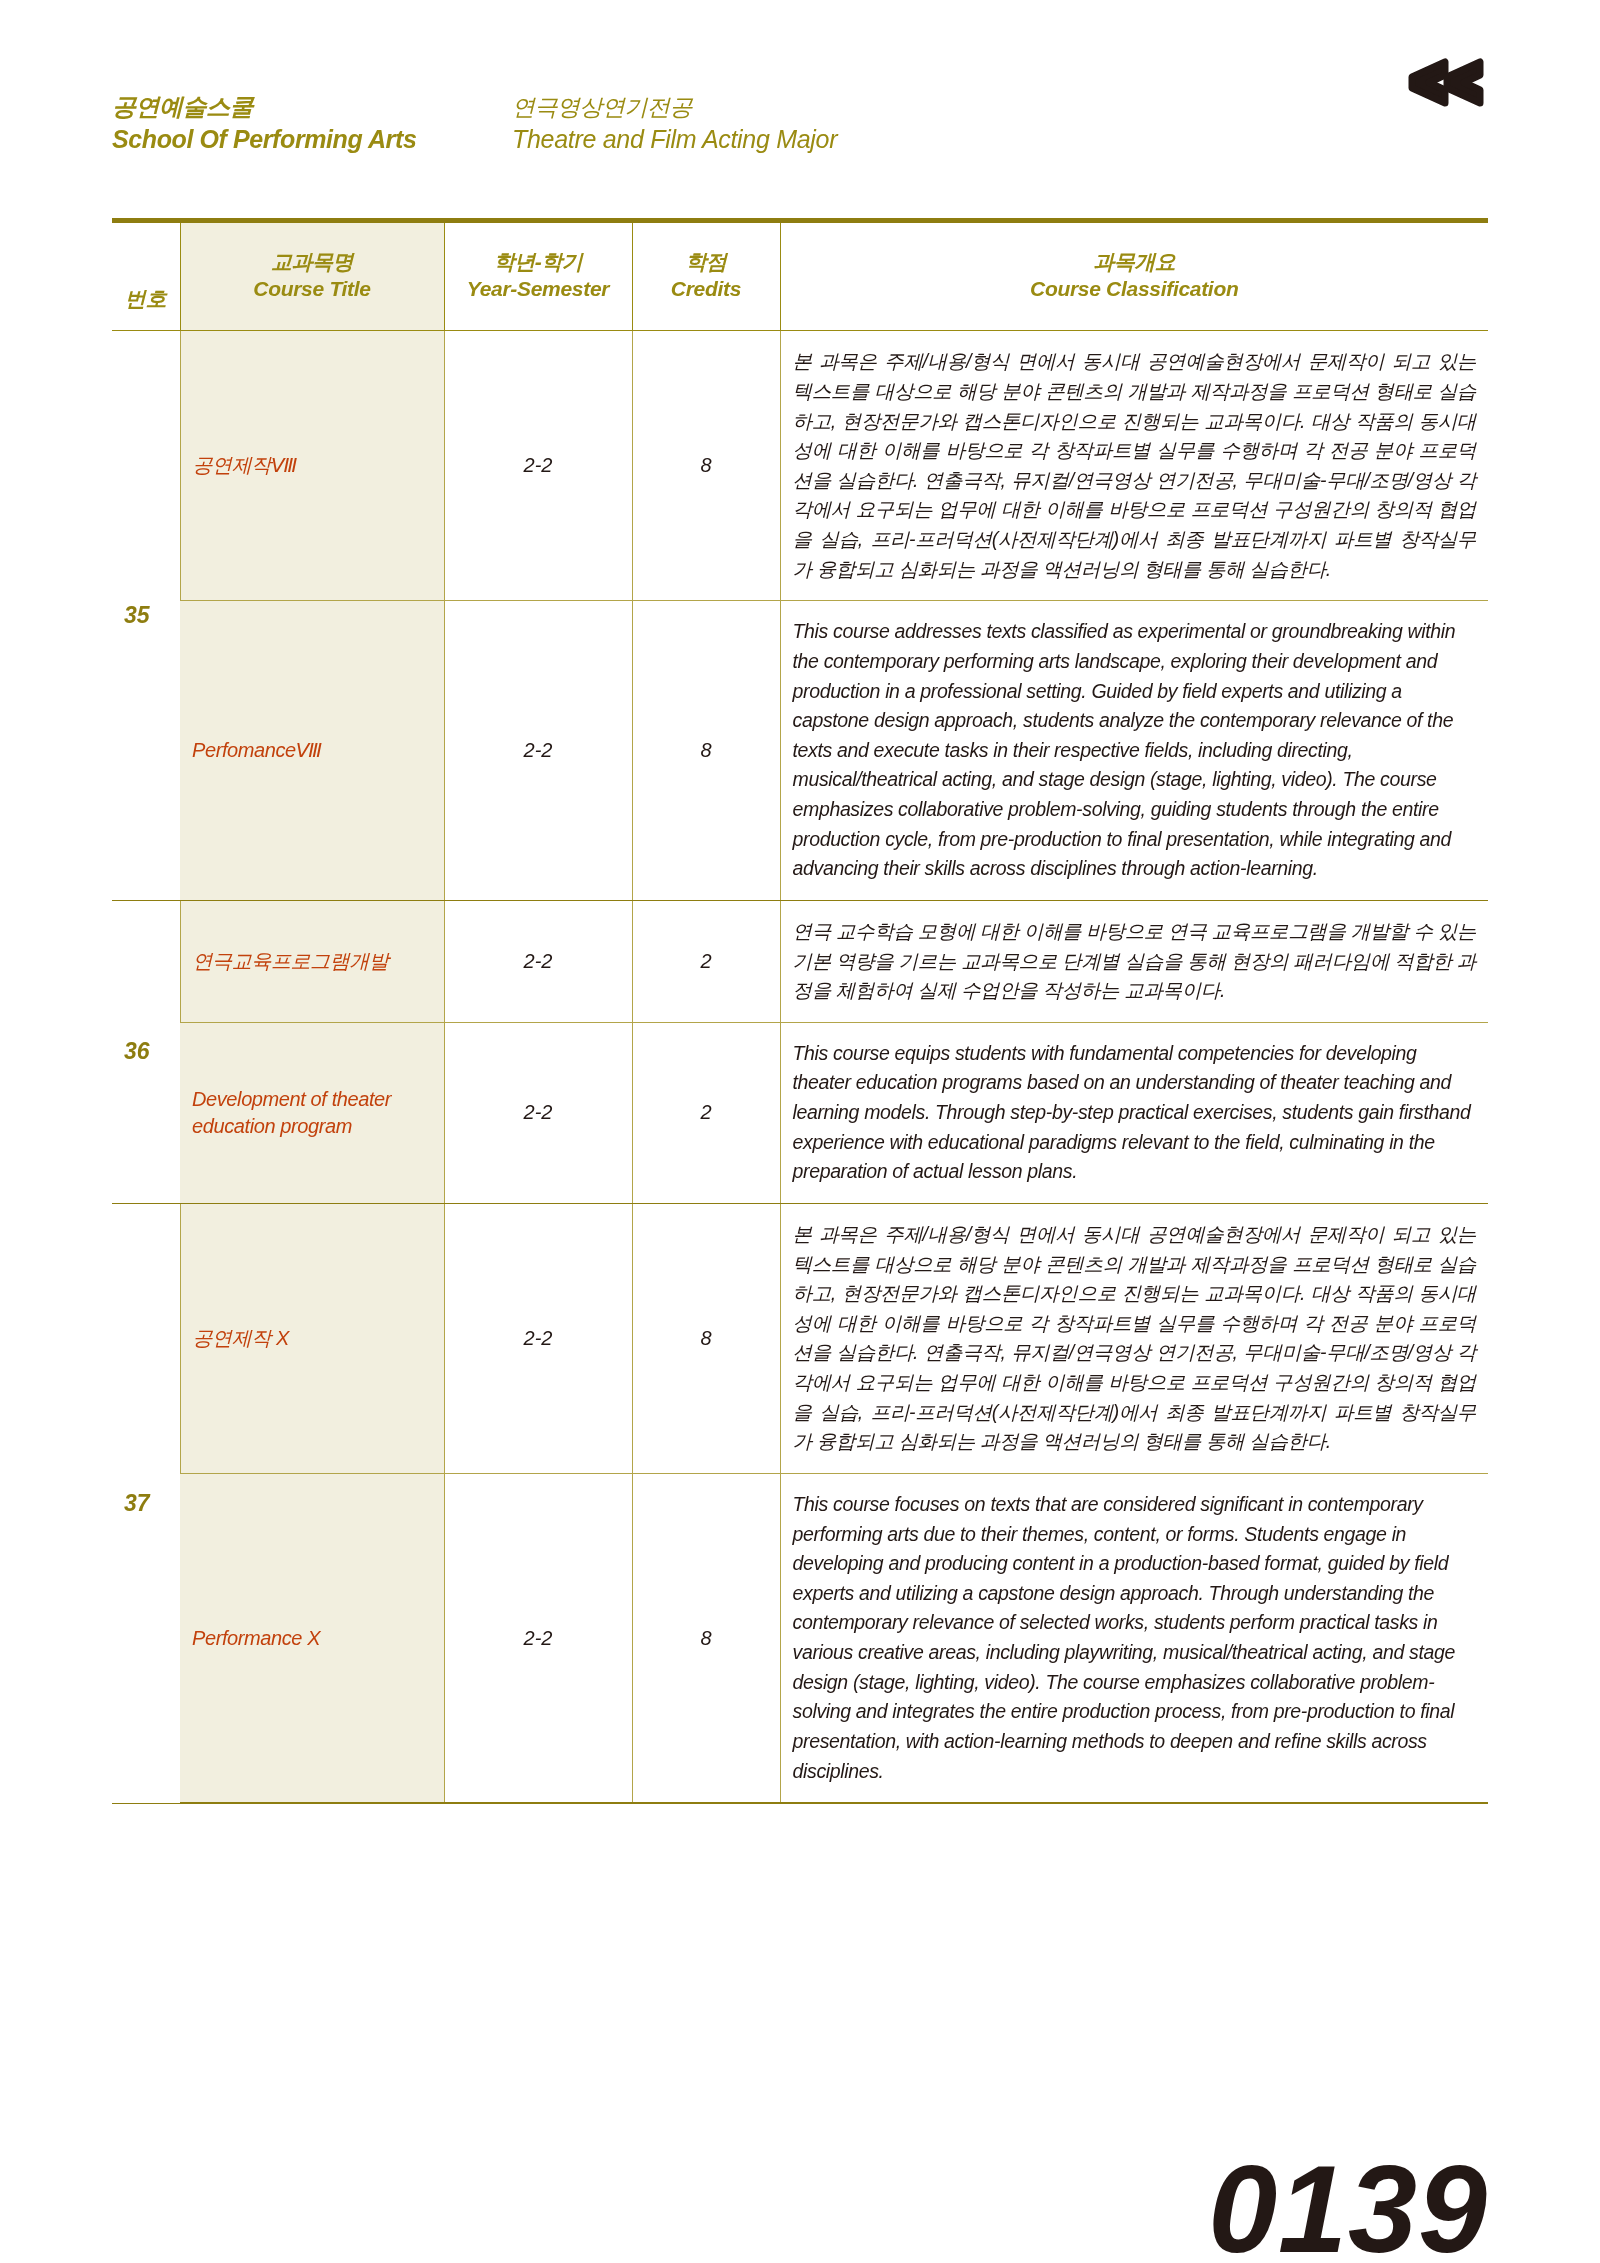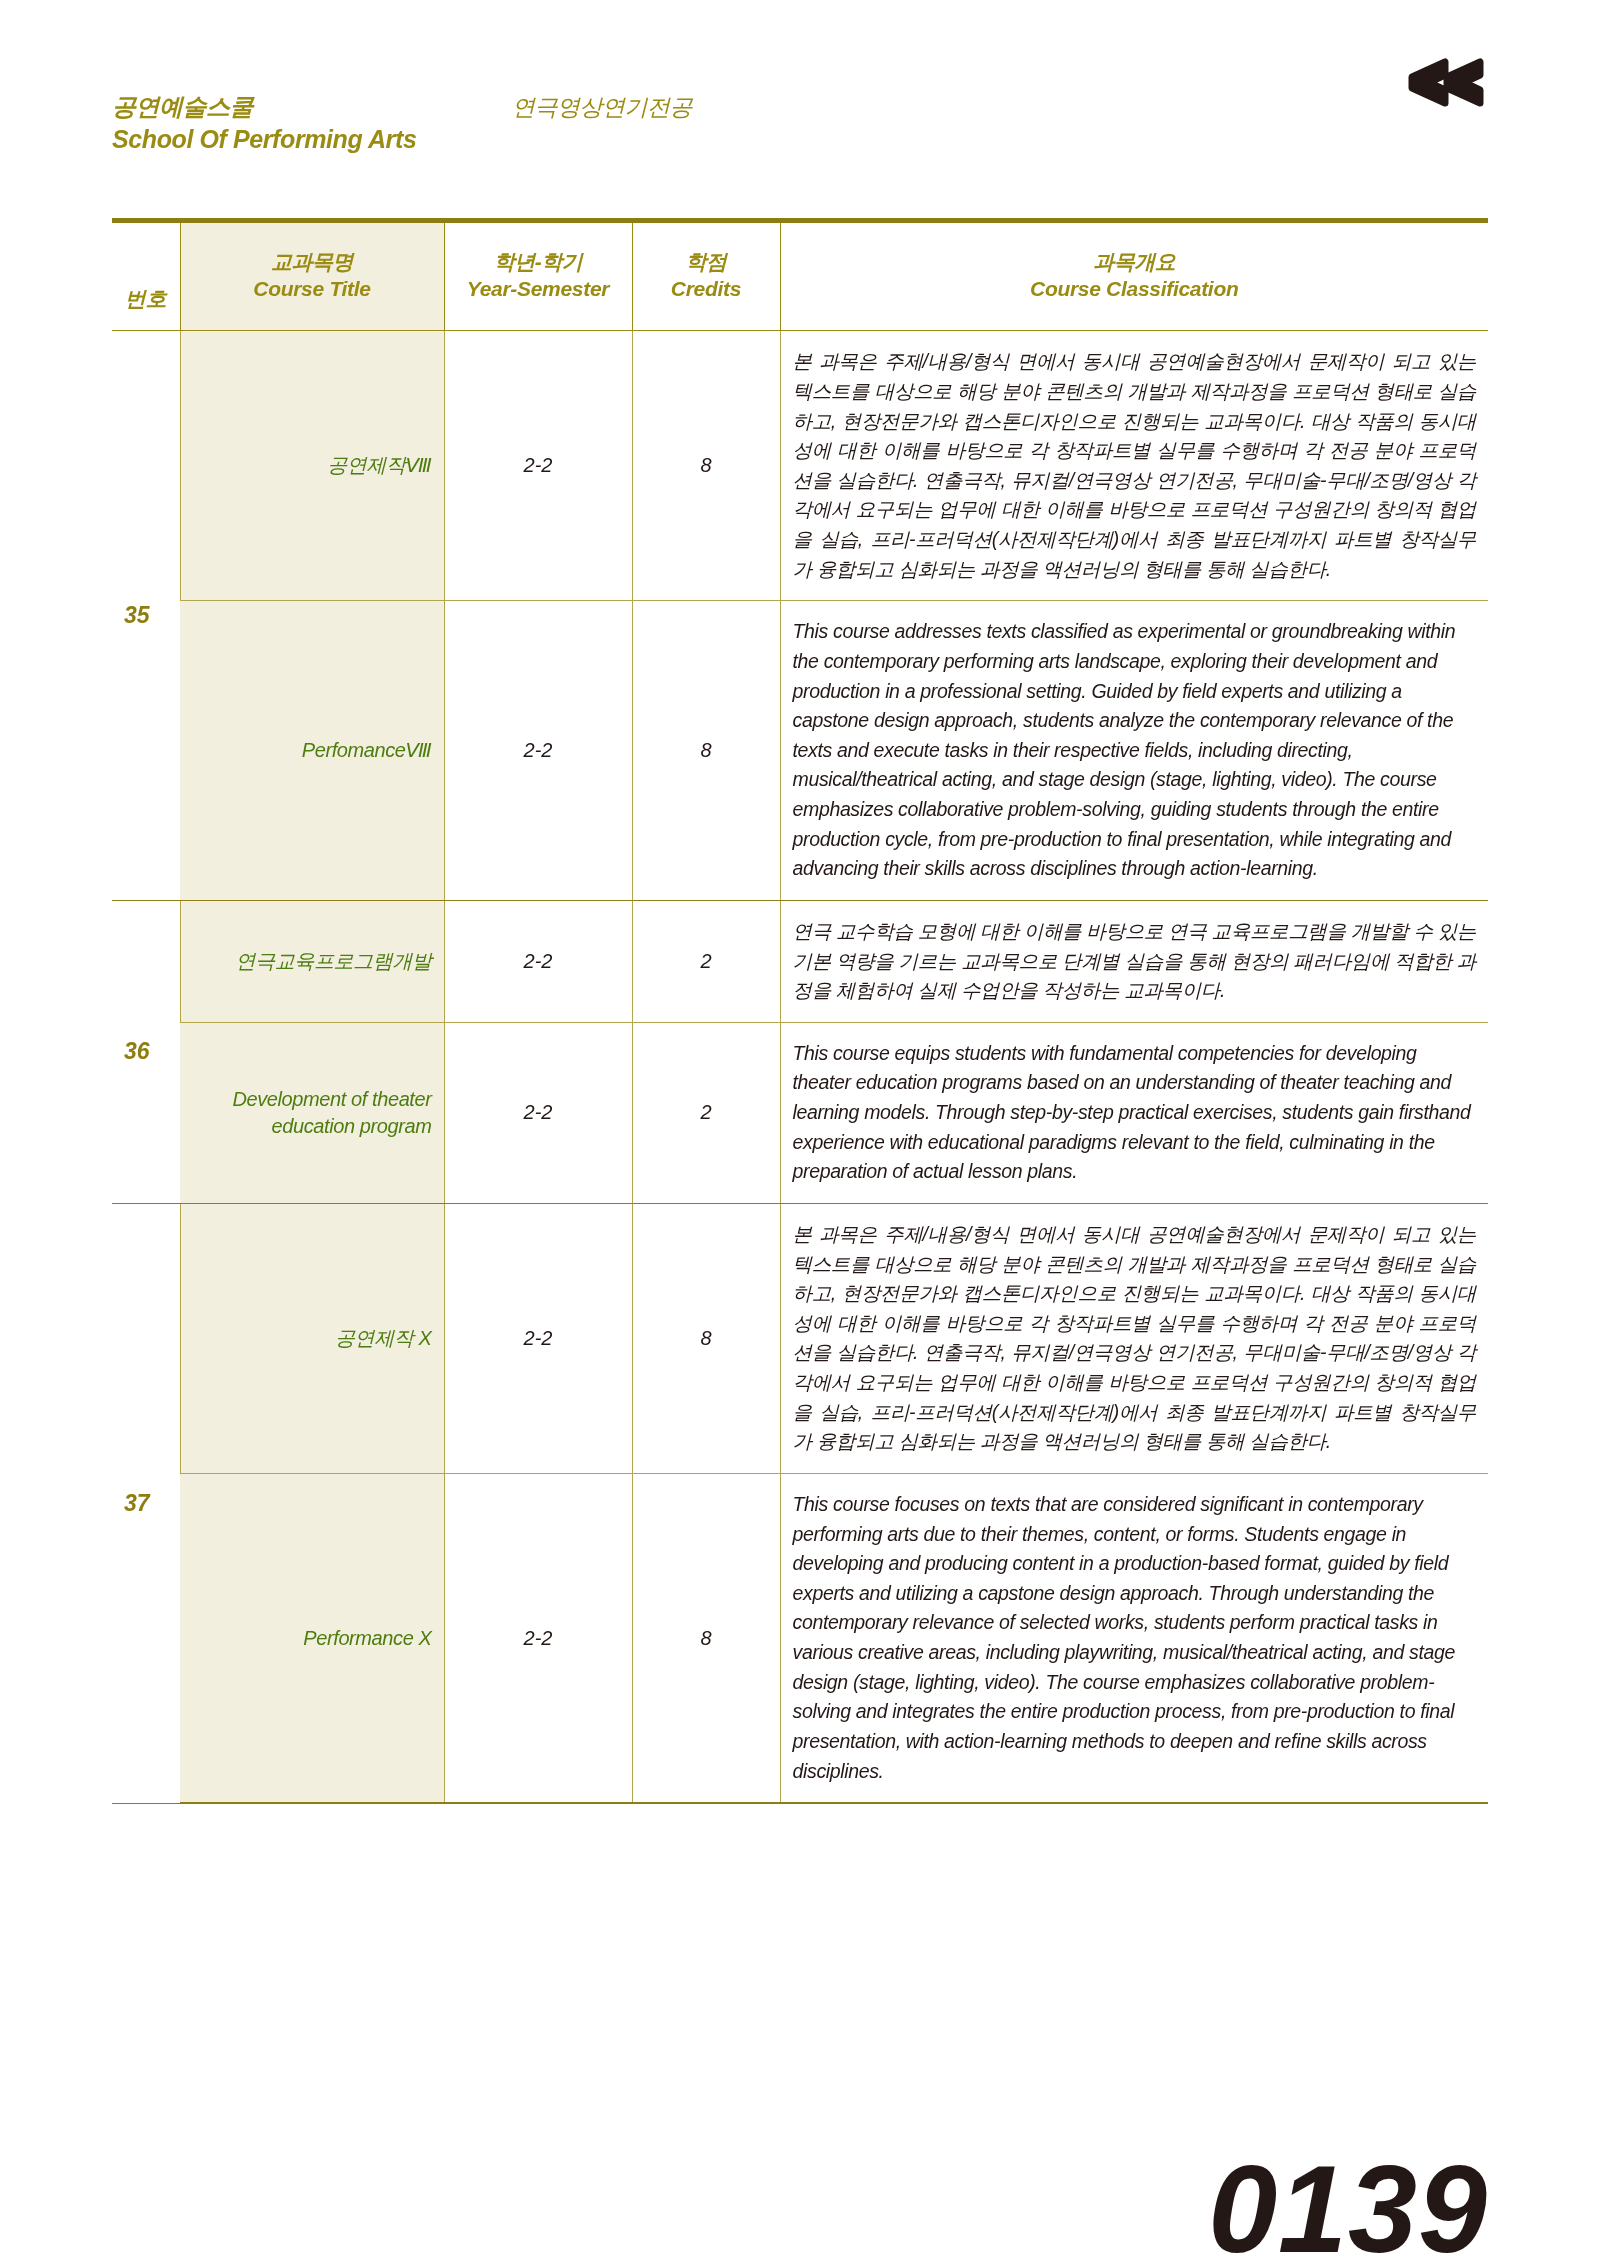--- a/index.html
+++ b/index.html
@@ -135,25 +135,25 @@
   td.cell-no {
     text-align: left;
     color: #8e7d10;
     font-size: 23px;
     font-weight: bold;
     border-bottom: 1.5px solid #8e7d10 !important;
     border-left: none;
   }
   td.cell-title {
     background: #f2efdf;
-    text-align: right;
+    text-align: left;
     font-size: 20px;
     line-height: 1.34;
     letter-spacing: -0.4px;
-    color: #4d7c0f;
+    color: #c2410c;
     padding: 14px 10px;
   }
   td.cell-year, td.cell-credit {
     text-align: center;
     font-size: 20px;
     color: #231815;
   }
   td.cell-desc {
     font-size: 19.5px;
     line-height: 1.52;
@@ -189,20 +189,21 @@
 
 <div class="page">
 
   <div class="header">
     <div class="school-block">
       <div class="school-ko">공연예술스쿨</div>
       <div class="school-en">School Of Performing Arts</div>
     </div>
     <div class="major-block">
       <div class="major-ko">연극영상연기전공</div>
+      <div class="major-en">Theatre and Film Acting Major</div>
     </div>
   </div>
 
   <div class="logo">
     <svg viewBox="0 0 82 62" width="82" height="62" aria-hidden="true">
       <path d="M39 4 L39 17 L23 24.5 L39 32 L39 45 L6 30 L6 19 Z" fill="#231815" stroke="#231815" stroke-width="7" stroke-linejoin="round"></path>
       <path d="M74 4 L74 17 L58 24.5 L74 32 L74 45 L41 30 L41 19 Z" fill="#231815" stroke="#231815" stroke-width="7" stroke-linejoin="round"></path>
     </svg>
   </div>
 

